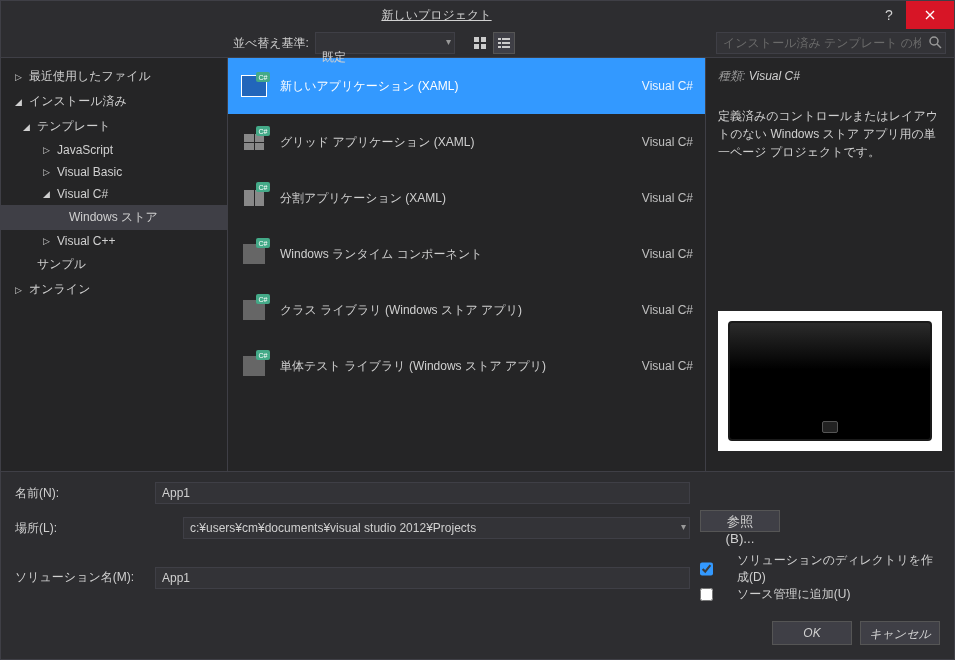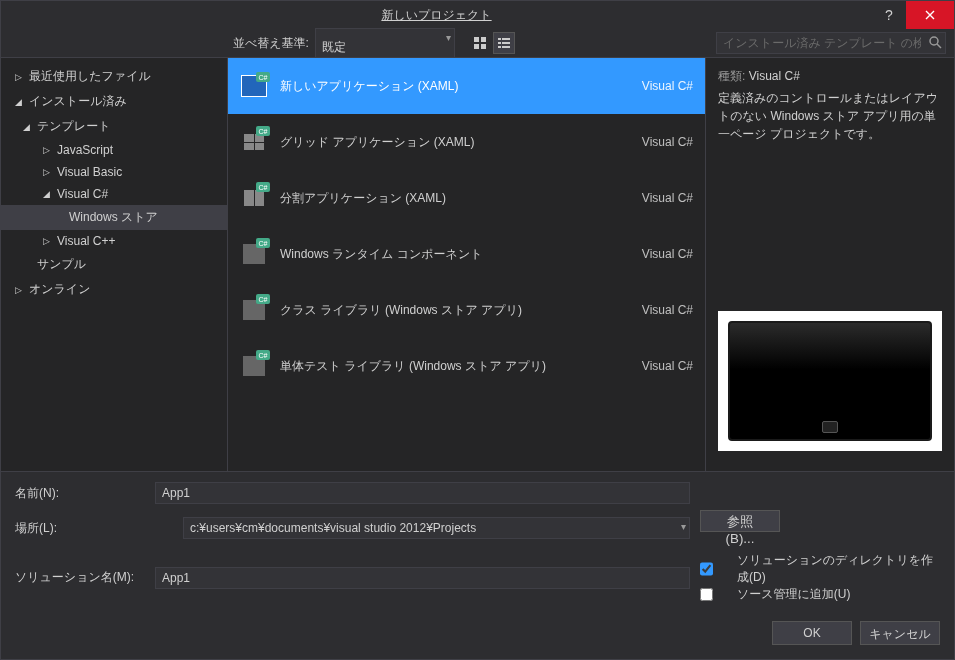--- a/index.html
+++ b/index.html
@@ -8,21 +8,21 @@
 .titlebar { height: 28px; background: #2d2d30; display: flex; align-items: center; position: relative; }
 .titlebar-title { flex: 1; text-align: center; color: #d0d0d0; font-size: 12px; text-decoration: underline; }
 .titlebar-btns { display: flex; height: 100%; }
 .titlebar-btn { width: 34px; height: 100%; display: flex; align-items: center; justify-content: center; color: #d0d0d0; }
 .titlebar-btn.close { background: #d71526; color: #fff; width: 48px; }
 .titlebar-btn.help { color: #d0d0d0; font-size: 14px; }
 .body { flex: 1; display: flex; flex-direction: column; min-height: 0; }
 .top-bar { height: 28px; display: flex; align-items: center; padding: 0 8px; gap: 6px; }
 .top-left { width: 218px; }
 .sort-label { color: #d0d0d0; }
-.sort-select { background: #333337; border: 1px solid #3f3f46; color: #d0d0d0; padding: 10px 24px 2px 6px; height: 30px; width: 140px; position: relative; }
+.sort-select { background: #333337; border: 1px solid #3f3f46; color: #d0d0d0; padding: 16px 24px 2px 6px; height: 22px; width: 140px; position: relative; }
 .view-btns { display: flex; gap: 2px; margin-left: 8px; }
 .view-btn { width: 22px; height: 22px; display: flex; align-items: center; justify-content: center; border: 1px solid transparent; }
 .view-btn.active { border: 1px solid #555; background: #3f3f46; }
 .search-wrap { margin-left: auto; position: relative; width: 230px; }
 .search-input { width: 100%; height: 22px; background: #333337; border: 1px solid #3f3f46; color: #d0d0d0; padding: 2px 24px 2px 6px; font-size: 12px; }
 .search-input::placeholder { color: #6a6a6a; }
 .search-icon { position: absolute; right: 4px; top: 3px; color: #999; }
 .main { flex: 1; display: flex; min-height: 0; border-top: 1px solid #3f3f46; border-bottom: 1px solid #3f3f46; }
 .sidebar { width: 226px; background: #252526; padding: 6px 0; overflow: auto; }
 .tree-item { padding: 4px 8px 4px 14px; color: #d0d0d0; cursor: pointer; display: flex; align-items: center; gap: 4px; }
@@ -32,36 +32,36 @@
 .tree-item.selected { background: #3f3f46; }
 .tree-arrow { width: 10px; display: inline-block; color: #d0d0d0; font-size: 9px; }
 .center { flex: 1; background: #252526; overflow: auto; border-left: 1px solid #3f3f46; border-right: 1px solid #3f3f46; }
 .tpl-row { display: flex; align-items: center; height: 56px; padding: 0 12px; gap: 12px; cursor: pointer; }
 .tpl-row.selected { background: #3399ff; color: #fff; }
 .tpl-row:not(.selected) { color: #d0d0d0; }
 .tpl-icon { width: 28px; height: 28px; display: flex; align-items: center; justify-content: center; position: relative; }
 .tpl-name { flex: 1; }
 .tpl-lang { color: inherit; opacity: 0.9; }
 .right { width: 248px; background: #252526; padding: 10px 12px; color: #d0d0d0; display: flex; flex-direction: column; }
-.right-type { margin-bottom: 4px; }
+.right-type { margin-bottom: 22px; font-style: italic; }
 .right-type-label { color: #999; }
 .right-desc { line-height: 1.5; }
 .preview { margin-top: auto; margin-bottom: 10px; background: #fff; padding: 10px; }
 .preview-inner { background: linear-gradient(#2b2b2b, #000 40%, #000); height: 120px; border: 2px solid #1a1a1a; border-radius: 4px; position: relative; }
 .preview-inner::after { content: ""; position: absolute; bottom: 6px; left: 50%; transform: translateX(-50%); width: 14px; height: 10px; border: 1px solid #555; border-radius: 2px; background: #222; }
 .bottom { padding: 10px 14px; display: grid; grid-template-columns: 130px 1fr 240px; gap: 6px 10px; align-items: center; }
 .bottom label { color: #d0d0d0; }
 .bottom input[type=text] { background: #333337; border: 1px solid #3f3f46; color: #d0d0d0; padding: 3px 6px; height: 22px; width: 100%; font-size: 12px; }
 .browse-btn { background: #3f3f46; border: 1px solid #555; color: #d0d0d0; padding: 2px 14px; height: 22px; width: 80px; }
 .chk-row { display: flex; gap: 24px; color: #d0d0d0; }
 .chk-row input { accent-color: #3399ff; }
 .dropdown-arrow { position: absolute; right: 4px; top: 4px; color: #999; pointer-events: none; font-size: 10px; }
 .location-wrap { position: relative; padding-left: 28px; }
 .footer { padding: 8px 14px 14px; display: flex; justify-content: flex-end; gap: 8px; }
-.footer button { background: #3f3f46; border: 1px solid #555; color: #d0d0d0; padding: 4px 0; width: 80px; height: 24px; font-size: 12px; }
+.footer button { background: #3f3f46; border: 1px solid #555; color: #d0d0d0; padding: 4px 0; width: 80px; height: 24px; font-size: 12px; font-style: italic; }
 .icon-box { width: 26px; height: 22px; border: 1px solid #999; position: relative; background: #444; }
 .icon-box.selected-ic { border-color: #fff; background: #2266bb; }
 .cs-badge { position: absolute; top: -4px; right: -4px; width: 14px; height: 10px; background: #4a8; border-radius: 2px; font-size: 7px; color: #fff; display: flex; align-items: center; justify-content: center; }
 .grid-ic { display: grid; grid-template: 1fr 1fr / 1fr 1fr; gap: 1px; width: 20px; height: 16px; }
 .grid-ic div { background: #888; }
 .split-ic { display: flex; width: 20px; height: 16px; gap: 1px; }
 .split-ic div { flex: 1; background: #888; }
 .comp-ic, .lib-ic, .test-ic { width: 22px; height: 20px; background: #666; position: relative; }
 </style>
 </head>

